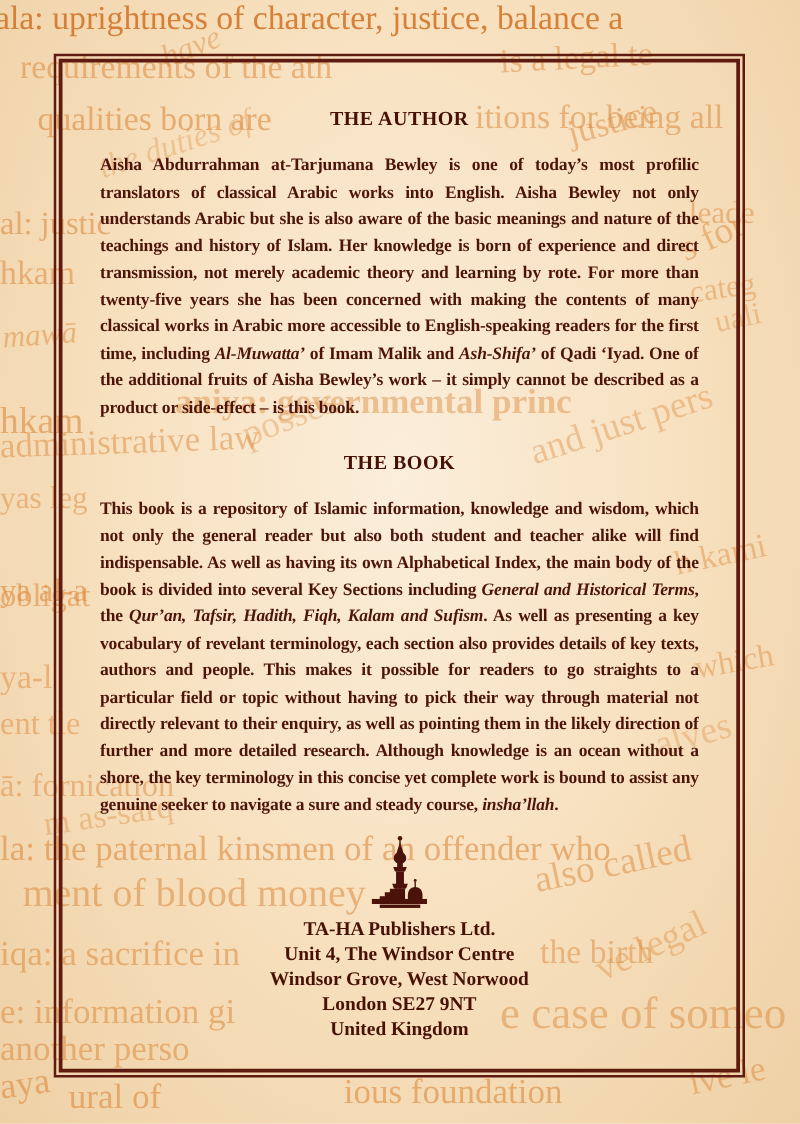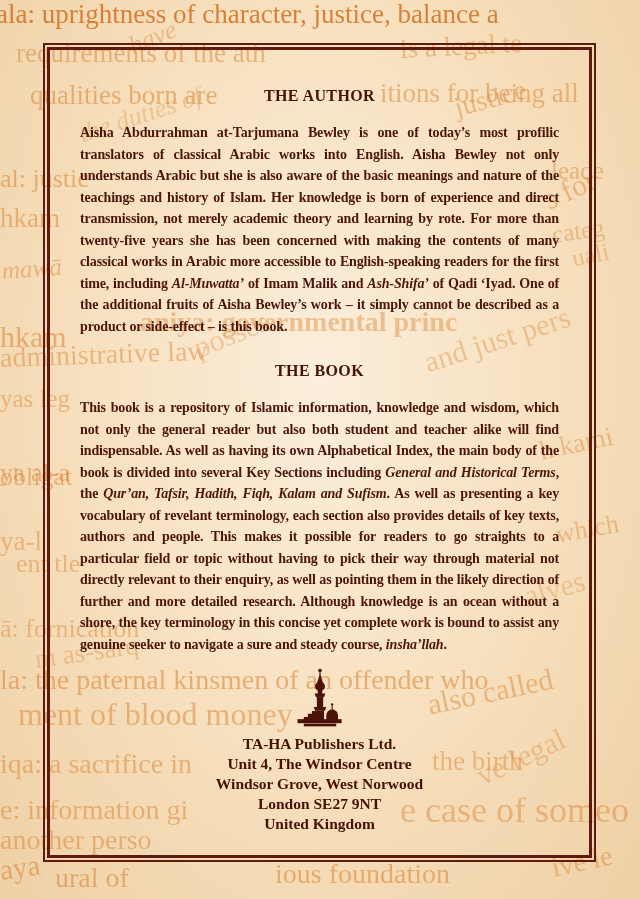--- a/index.html
+++ b/index.html
@@ -103,21 +103,21 @@
     <span class="bg-word" style="left: 140px; top: 308px; font-size: 28px; opacity: 0.45; font-weight: bold;">aniya: governmental princ</span>
     <span class="bg-word" style="left: 0px; top: 344px; font-size: 28px; opacity: 0.5; transform: rotate(-2deg);">administrative law</span>
     <span class="bg-word" style="left: 195px; top: 334px; font-size: 30px; opacity: 0.35; transform: rotate(-22deg);">posses</span>
     <span class="bg-word" style="left: 425px; top: 348px; font-size: 30px; opacity: 0.4; transform: rotate(-18deg);">and just pers</span>
     <span class="bg-word" style="left: 0px; top: 386px; font-size: 25px; opacity: 0.5;">yas leg</span>
     <span class="bg-word" style="left: 0px; top: 460px; font-size: 26px; opacity: 0.6;">ya al-a</span>
     <span class="bg-word" style="left: 540px; top: 438px; font-size: 27px; opacity: 0.45; transform: rotate(-12deg);">h kami</span>
     <span class="bg-word" style="left: 0px; top: 464px; font-size: 26px; opacity: 0.55;">obligat</span>
     <span class="bg-word" style="left: 0px; top: 528px; font-size: 27px; opacity: 0.5;">ya-l</span>
     <span class="bg-word" style="left: 556px; top: 522px; font-size: 26px; opacity: 0.45; transform: rotate(-10deg);">which</span>
-    <span class="bg-word" style="left: 0px; top: 551px; font-size: 26px; opacity: 0.5; padding-left: 16px;">ent tle</span>
+    <span class="bg-word" style="left: 0px; top: 566px; font-size: 26px; opacity: 0.5;">ent tle</span>
     <span class="bg-word" style="left: 525px; top: 582px; font-size: 30px; opacity: 0.35; transform: rotate(-16deg);">alves</span>
     <span class="bg-word" style="left: 0px; top: 616px; font-size: 26px; opacity: 0.5;">ā: fornication</span>
     <span class="bg-word" style="left: 35px; top: 646px; font-size: 27px; opacity: 0.4; transform: rotate(-8deg);">m as-sarq</span>
     <span class="bg-word" style="left: 0px; top: 666px; font-size: 28px; opacity: 0.6;">la: the paternal kinsmen of an offender who</span>
     <span class="bg-word" style="left: 18px; top: 698px; font-size: 32px; opacity: 0.55;">ment of blood money</span>
     <span class="bg-word" style="left: 428px; top: 690px; font-size: 30px; opacity: 0.5; transform: rotate(-12deg);">also called</span>
     <span class="bg-word" style="left: 0px; top: 750px; font-size: 28px; opacity: 0.55;">iqa: a sacrifice in</span>
     <span class="bg-word" style="left: 432px; top: 748px; font-size: 27px; opacity: 0.5;">the birth</span>
     <span class="bg-word" style="left: 478px; top: 762px; font-size: 30px; opacity: 0.4; transform: rotate(-25deg);">ve legal</span>
     <span class="bg-word" style="left: 0px; top: 796px; font-size: 28px; opacity: 0.55;">e: information gi</span>

